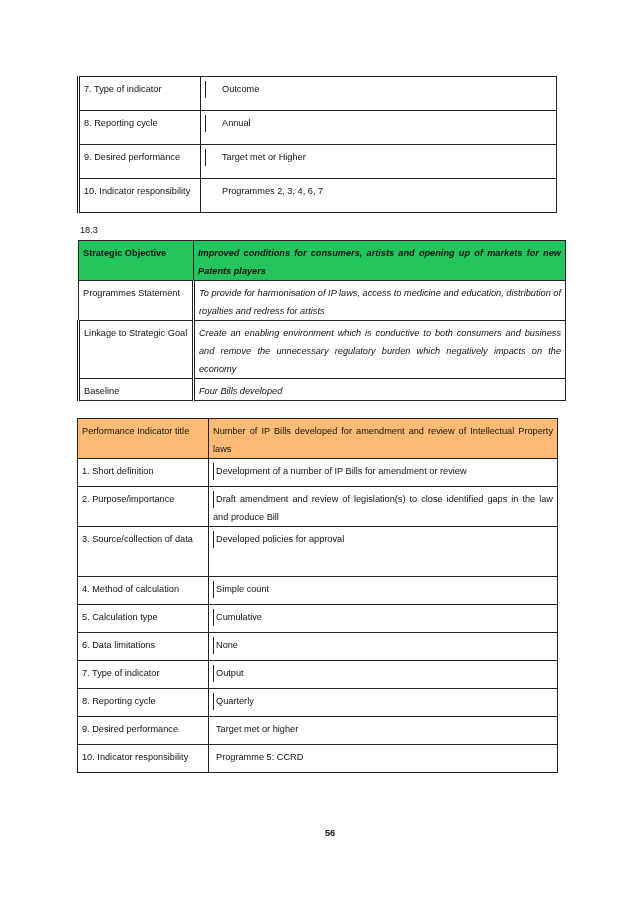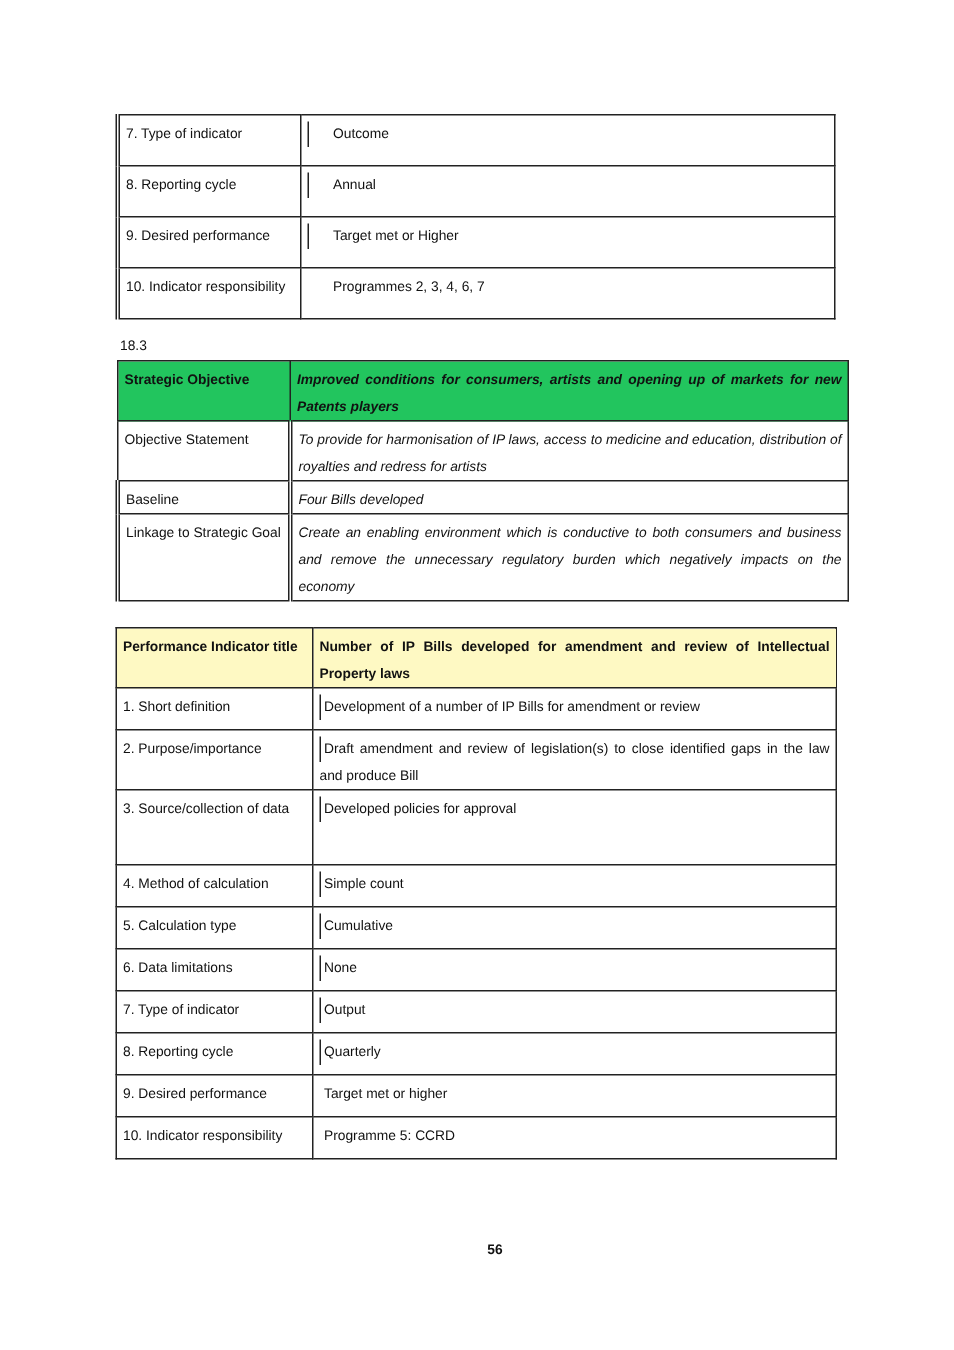--- a/index.html
+++ b/index.html
@@ -20,21 +20,21 @@
   .t1 td.c2 .txt { padding-left: 17px; }
   .section-label { position: absolute; left: 80px; top: 225px; font-size: 9.2px; }
   .t2 { left: 77px; top: 240px; width: 489px; }
   .t2 td.c1 { width: 106px; }
   .t2 td.c2 { text-align: justify; font-style: italic; }
   .t2 tr.hdr td { background: #22c55e; font-weight: bold; }
   .t2 td.dbl { border-left: 3px double #222; }
   .t3 { left: 77px; top: 418px; width: 481px; }
   .t3 td.c1 { width: 122px; }
   .t3 td.c2 { position: relative; text-align: justify; }
-  .t3 tr.hdr td { background: #fef9c3; font-weight: bold; }
+  .t3 tr.hdr td { background: #fdba74; font-weight: normal; }
   .t3 tr.row td { height: 24px; }
   .t3 td.c2 .txt { padding-left: 3px; }
   .page-number { position: absolute; left: 12px; width: 636px; top: 828px; text-align: center; font-size: 9.2px; font-weight: bold; }
 </style>
 </head>
 <body>
 
 <table class="t1">
   <tbody>
       <tr>
@@ -58,30 +58,30 @@
 
 <div class="section-label">18.3</div>
 
 <table class="t2">
   <tbody>
       <tr class="hdr">
     <td class="c1">Strategic Objective</td>
     <td class="c2">Improved conditions for consumers, artists and opening up of markets for new Patents players</td>
   </tr>
   <tr>
-    <td class="c1">Objective Statement</td>
+    <td class="c1">Programmes Statement</td>
     <td class="c2 dbl">To provide for harmonisation of IP laws, access to medicine and education, distribution of royalties and redress for artists</td>
+  </tr>
+  <tr>
+    <td class="c1 dbl" style="text-align: justify;">Linkage to Strategic Goal</td>
+    <td class="c2 dbl">Create an enabling environment which is conductive to both consumers and business and remove the unnecessary regulatory burden which negatively impacts on the economy</td>
   </tr>
   <tr>
     <td class="c1 dbl">Baseline</td>
     <td class="c2 dbl">Four Bills developed</td>
-  </tr>
-  <tr>
-    <td class="c1 dbl" style="text-align: justify;">Linkage to Strategic Goal</td>
-    <td class="c2 dbl">Create an enabling environment which is conductive to both consumers and business and remove the unnecessary regulatory burden which negatively impacts on the economy</td>
   </tr>
 </tbody>
   </table>
 
 <table class="t3">
   <tbody>
       <tr class="hdr">
     <td class="c1" style="text-align: justify;">Performance Indicator title</td>
     <td class="c2">Number of IP Bills developed for amendment and review of Intellectual Property laws</td>
   </tr>

